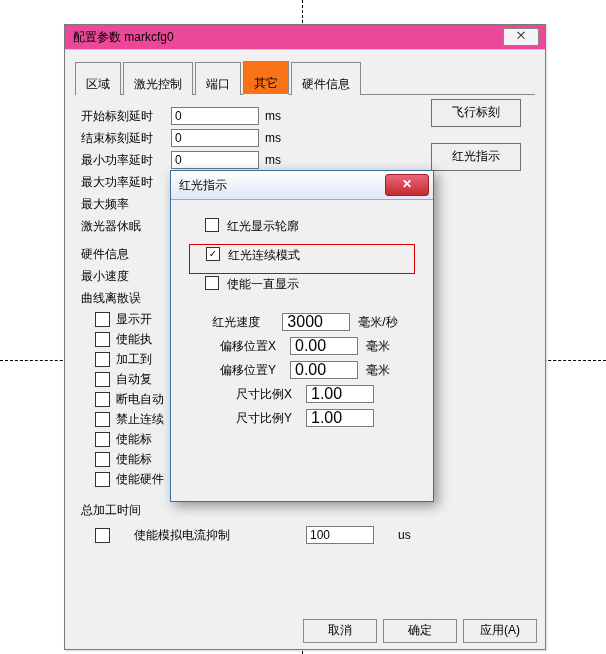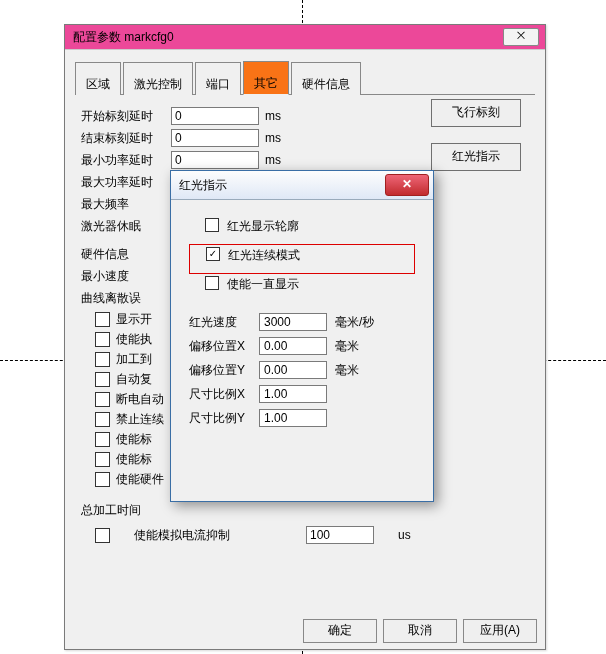--- a/index.html
+++ b/index.html
@@ -115,23 +115,23 @@
     background:linear-gradient(#e67, #c12b2e);
     border:1px solid #a02020;
     border-radius:3px;
     color:#fff; text-align:center; line-height:18px;
     font-weight:bold; font-size:12px;
   }
   .sub-body { padding:18px 18px 8px 18px; }
   .sub-chk-row { display:flex; align-items:flex-start; height:24px; margin-left:6px;padding-left:10px;}
   .sub-chk { width:12px; height:12px; border:1px solid #333; margin-right:8px; background:#fff; display:inline-flex; align-items:center; justify-content:center; font-size:10px; line-height:10px;}
   .highlight { border:1px solid #d00; padding:2px 4px; margin:2px 0; }
-  .sub-row { display:flex; align-items:center; height:24px; }
+  .sub-row { display:flex; align-items:center; height:24px; margin-left:6px;justify-content:center;}
   .sub-lbl { width:70px; }
-  .sub-inp { width:58px; height:16px; border:1px solid #7a7a7a; background:#fff; text-align:left; padding:0 4px; font-size:12px;}
+  .sub-inp { width:58px; height:16px; border:1px solid #7a7a7a; background:#fff; text-align:left; padding:0 4px; font-size:16px;}
   .sub-unit { margin-left:8px; }
   .sub-btns { display:flex; justify-content:center; gap:30px; margin-top:18px;}
   .sub-btn { width:72px; height:24px; border:1px solid #707070; background:#efefef; text-align:center; line-height:22px;}
 </style>
 </head>
 <body>
 
 <div class="guide-v" style="left:302px;"></div>
 <div class="guide-h" style="top:360px;"></div>
 
@@ -234,22 +234,22 @@
     <div class="chk-row" style="margin-left:14px; margin-top:4px;gap:18px;">
       <span class="chk"></span>
       <span>使能模拟电流抑制</span>
       <span style="width:40px;"></span>
       <input class="inp" style="width: 60px;" value="100">
       <span class="unit">us</span>
     </div>
   </div>
 
   <div class="bottom-btns">
+    <div class="dlg-btn">取消</div>
     <div class="dlg-btn">确定</div>
-    <div class="dlg-btn">取消</div>
     <div class="dlg-btn disabled">应用(A)</div>
   </div>
 </div>
 
 <div class="sub-dialog">
   <div class="sub-titlebar">
     <span>红光指示</span>
     <div class="sub-close">✕</div>
   </div>
   <div class="sub-body">

